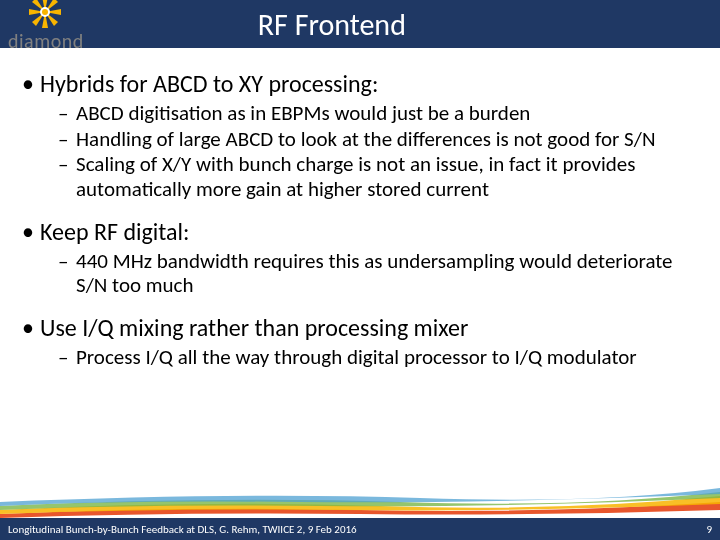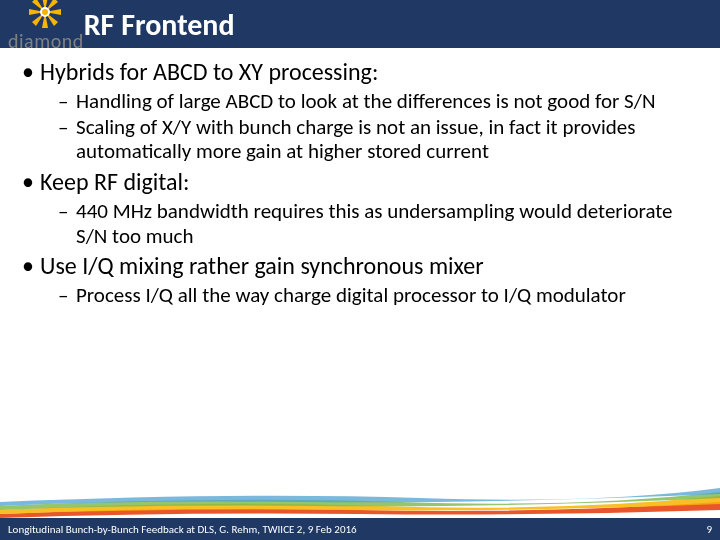--- a/index.html
+++ b/index.html
@@ -2,23 +2,23 @@
 <html><head>
 <meta charset="utf-8">
 <style>
   * { margin: 0; padding: 0; box-sizing: border-box; }
   html, body { width: 720px; height: 540px; font-family: Calibri, "Segoe UI", Arial, sans-serif; background: #fff; overflow: hidden; }
   .slide { position: relative; width: 720px; height: 540px; background: #fff; }
   .title-bar { position: absolute; top: 0; left: 0; width: 720px; height: 48px; background: #1f3864; display: flex; align-items: center; }
   .logo { display: flex; align-items: center; margin-left: 6px; flex-direction: column; }
   .logo-burst { width: 34px; height: 34px; position: relative; }
   .logo-text { color: #808080; font-size: 20px; font-weight: 400; margin-left: 2px; letter-spacing: 0.5px; }
-  .title { flex: 1; text-align: left; color: #fff; font-size: 30px; font-weight: 700; padding-right: 140px; }
+  .title { flex: 1; text-align: center; color: #fff; font-size: 30px; font-weight: 400; padding-right: 140px; }
   .content { position: absolute; top: 54px; left: 14px; right: 20px; }
-  .bullet-l1 { font-size: 24px; color: #000; margin-top: 4px; margin-bottom: 2px; padding-left: 26px; position: relative; line-height: 1.2; }
+  .bullet-l1 { font-size: 24px; color: #000; margin-top: 16px; margin-bottom: 2px; padding-left: 26px; position: relative; line-height: 1.2; }
   .bullet-l1::before { content: "•"; position: absolute; left: 8px; top: 0; }
   .bullet-l2 { font-size: 21px; color: #000; padding-left: 62px; position: relative; line-height: 1.18; margin-bottom: 1px; }
   .bullet-l2::before { content: "–"; position: absolute; left: 44px; top: 0; }
   .stripe { position: absolute; left: 0; width: 720px; }
   .footer-bar { position: absolute; bottom: 0; left: 0; width: 720px; height: 22px; background: #1f3864; color: #fff; font-size: 11px; display: flex; align-items: center; justify-content: space-between; padding: 0 8px 0 8px; }
 </style>
 </head>
 <body>
 
 <div class="slide">
@@ -43,28 +43,29 @@
           </g>
         </svg>
       </div>
       <span class="logo-text">diamond</span>
     </div>
     <div class="title">RF Frontend</div>
   </div>
 
   <div class="content">
     <div class="bullet-l1">Hybrids for ABCD to XY processing:</div>
+    <div class="bullet-l2">ABCD digitisation as in EBPMs would just be a burden</div>
     <div class="bullet-l2">Handling of large ABCD to look at the differences is not good for S/N</div>
     <div class="bullet-l2">Scaling of X/Y with bunch charge is not an issue, in fact it provides automatically more gain at higher stored current</div>
 
     <div class="bullet-l1">Keep RF digital:</div>
     <div class="bullet-l2">440 MHz bandwidth requires this as undersampling would deteriorate S/N too much</div>
 
-    <div class="bullet-l1">Use I/Q mixing rather gain synchronous mixer</div>
-    <div class="bullet-l2">Process I/Q all the way charge digital processor to I/Q modulator</div>
+    <div class="bullet-l1">Use I/Q mixing rather than processing mixer</div>
+    <div class="bullet-l2">Process I/Q all the way through digital processor to I/Q modulator</div>
   </div>
 
   <svg class="stripe" style="bottom:20px;height:40px" viewBox="0 0 720 40" preserveAspectRatio="none">
     <path d="M0,34 Q180,26 360,30 T720,22 L720,30 Q540,36 360,34 T0,38 Z" fill="#e64415" opacity="0.9"></path>
     <path d="M0,30 Q200,20 380,26 T720,16 L720,24 Q520,32 340,30 T0,34 Z" fill="#f8b400" opacity="0.85"></path>
     <path d="M0,26 Q220,16 400,22 T720,12 L720,18 Q500,28 320,26 T0,30 Z" fill="#7ab648" opacity="0.8"></path>
     <path d="M0,22 Q240,12 420,18 T720,8 L720,14 Q480,24 300,22 T0,26 Z" fill="#4ea0d1" opacity="0.75"></path>
   </svg>
 
   <div class="footer-bar">

